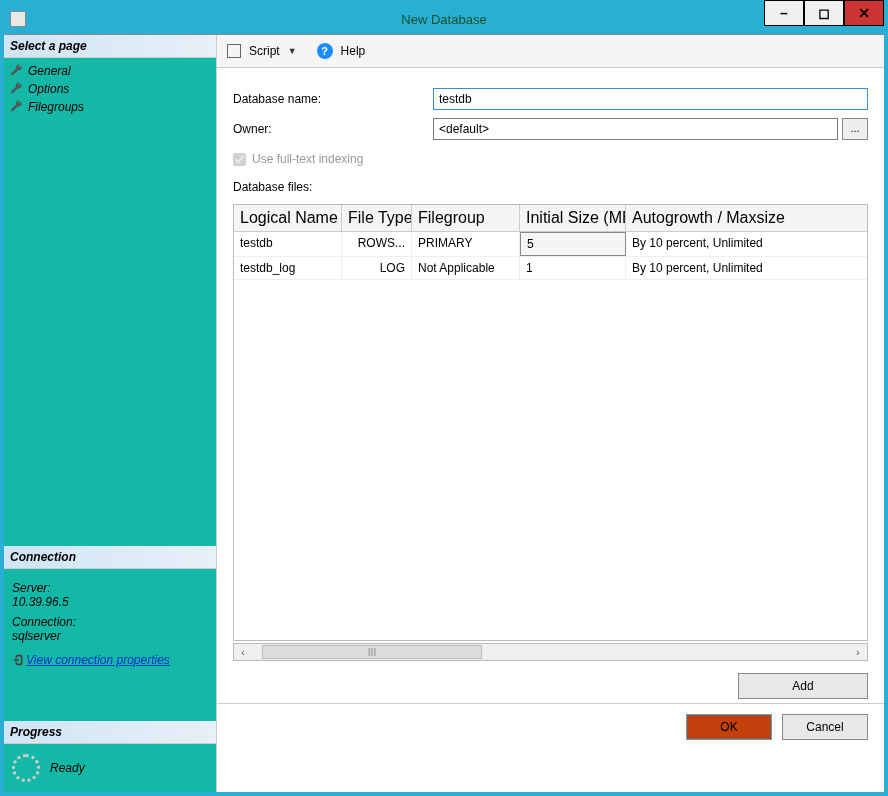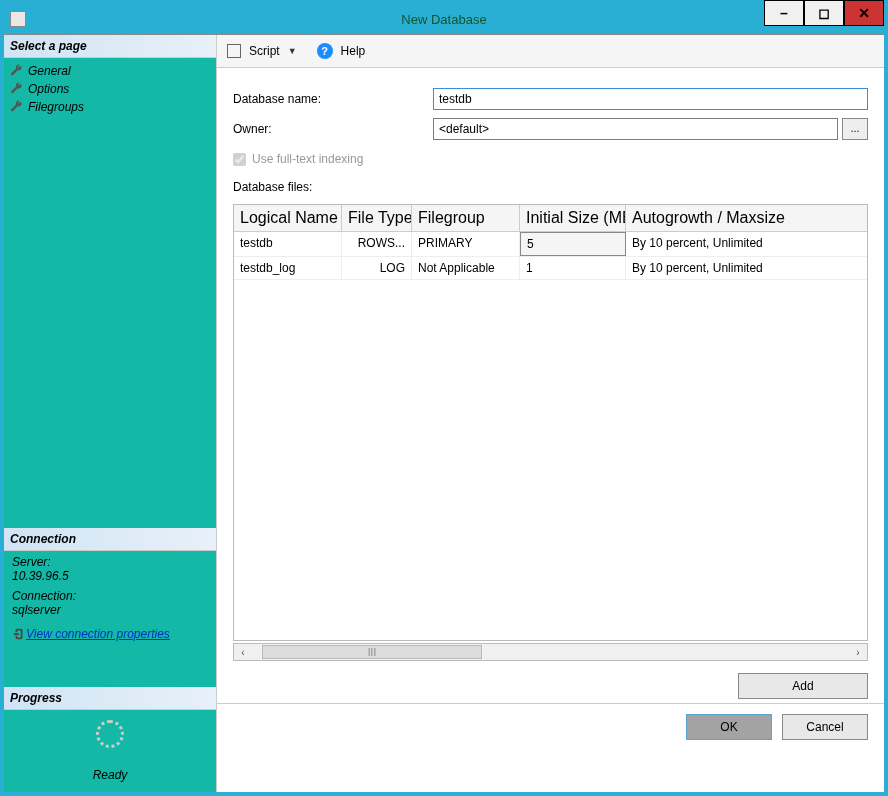--- a/index.html
+++ b/index.html
@@ -13,27 +13,27 @@
 .win-btn.min { background: #f0f0f0; }
 .win-btn.max { background: #f0f0f0; }
 .win-btn.close { background: #cc3333; color: #000; }
 .body { flex: 1; display: flex; background: #fff; border-top: 1px solid #888; }
 .sidebar { width: 212px; display: flex; flex-direction: column; background: #14b8a6; font-style: italic; }
 .panel-header { background: linear-gradient(to right, #d0e4f5, #e8f0f8); font-weight: bold; font-size: 12px; padding: 4px 6px; border-bottom: 1px solid #ccc; }
 .page-list { padding: 4px 2px; flex: 0 0 auto; }
 .page-item { display: flex; align-items: flex-end; padding: 2px 4px; gap: 4px; }
 .wrench-icon { width: 14px; height: 14px; flex-shrink: 0; }
 .sp { flex: 1; }
-.conn-body { padding: 0 8px; }
+.conn-body { padding: 8px 8px; }
 .conn-label { margin-top: 4px; }
 .conn-val { margin-bottom: 6px; }
 .link-row { display: flex; align-items: center; margin-top: 10px; }
 .conn-icon { width: 14px; height: 14px; }
 a { color: #0030cc; text-decoration: underline; }
-.progress-body { padding: 10px 8px; display: flex; align-items: center; gap: 20px; flex-direction: column; }
+.progress-body { padding: 10px 8px; display: flex; align-items: center; gap: 10px; }
 .spinner { width: 28px; height: 28px; border: 3px dotted #ccc; border-radius: 50%; }
 .main { flex: 1; border-left: 1px solid #ccc; display: flex; flex-direction: column; }
 .toolbar { background: #f5f5f5; border-bottom: 1px solid #ccc; padding: 8px 10px; display: flex; align-items: center; gap: 8px; }
 .script-icon { width: 14px; height: 14px; border: 1px solid #666; }
 .dropdown-arrow { font-size: 9px; color: #333; }
 .help-icon { width: 16px; height: 16px; background: #1a8cff; color: #fff; border-radius: 50%; display: inline-flex; align-items: center; justify-content: center; font-weight: bold; font-size: 11px; }
 .form-area { padding: 20px 16px 6px 16px; }
 .form-row { display: flex; align-items: center; margin-bottom: 8px; }
 .form-label { width: 200px; }
 .form-input { flex: 1; border: 1px solid #7a7a7a; padding: 3px 5px; font-family: inherit; font-size: 12px; height: 22px; background: #fff; }
@@ -57,21 +57,21 @@
 .gc.sel { border: 1px solid #888; background: #f5f5f5; }
 .grid-space { height: 360px; }
 .scroll-row { display: flex; align-items: center; border: 1px solid #bbb; margin: 2px 16px 8px 16px; background: #f0f0f0; height: 18px; }
 .scroll-arrow { width: 18px; text-align: center; font-size: 10px; color: #555; }
 .scroll-thumb { width: 220px; height: 14px; background: #ddd; border: 1px solid #bbb; margin-left: 10px; display: flex; align-items: center; justify-content: center; font-size: 10px; color: #888; }
 .scroll-track { flex: 1; }
 .action-row { display: flex; justify-content: flex-end; gap: 12px; padding: 4px 16px 4px 16px; }
 .btn { width: 130px; height: 26px; border: 1px solid #888; background: #e8e8e8; text-align: center; line-height: 24px; font-size: 12px; }
 .btn.disabled { color: #999; }
 .footer { border-top: 1px solid #ccc; padding: 10px 16px; display: flex; justify-content: flex-end; gap: 10px; }
-.btn.primary { background: #a3a3a3; border: 1px solid #5aa4d4; width: 86px; }
+.btn.primary { background: #c2410c; border: 1px solid #5aa4d4; width: 86px; }
 .btn.cancel { width: 86px; }
 </style>
 </head>
 <body>
 
 <div class="window">
   <div class="titlebar">
     <div class="titlebar-icon"></div>
     <div class="title-text">New Database</div>
     <div class="win-controls">

